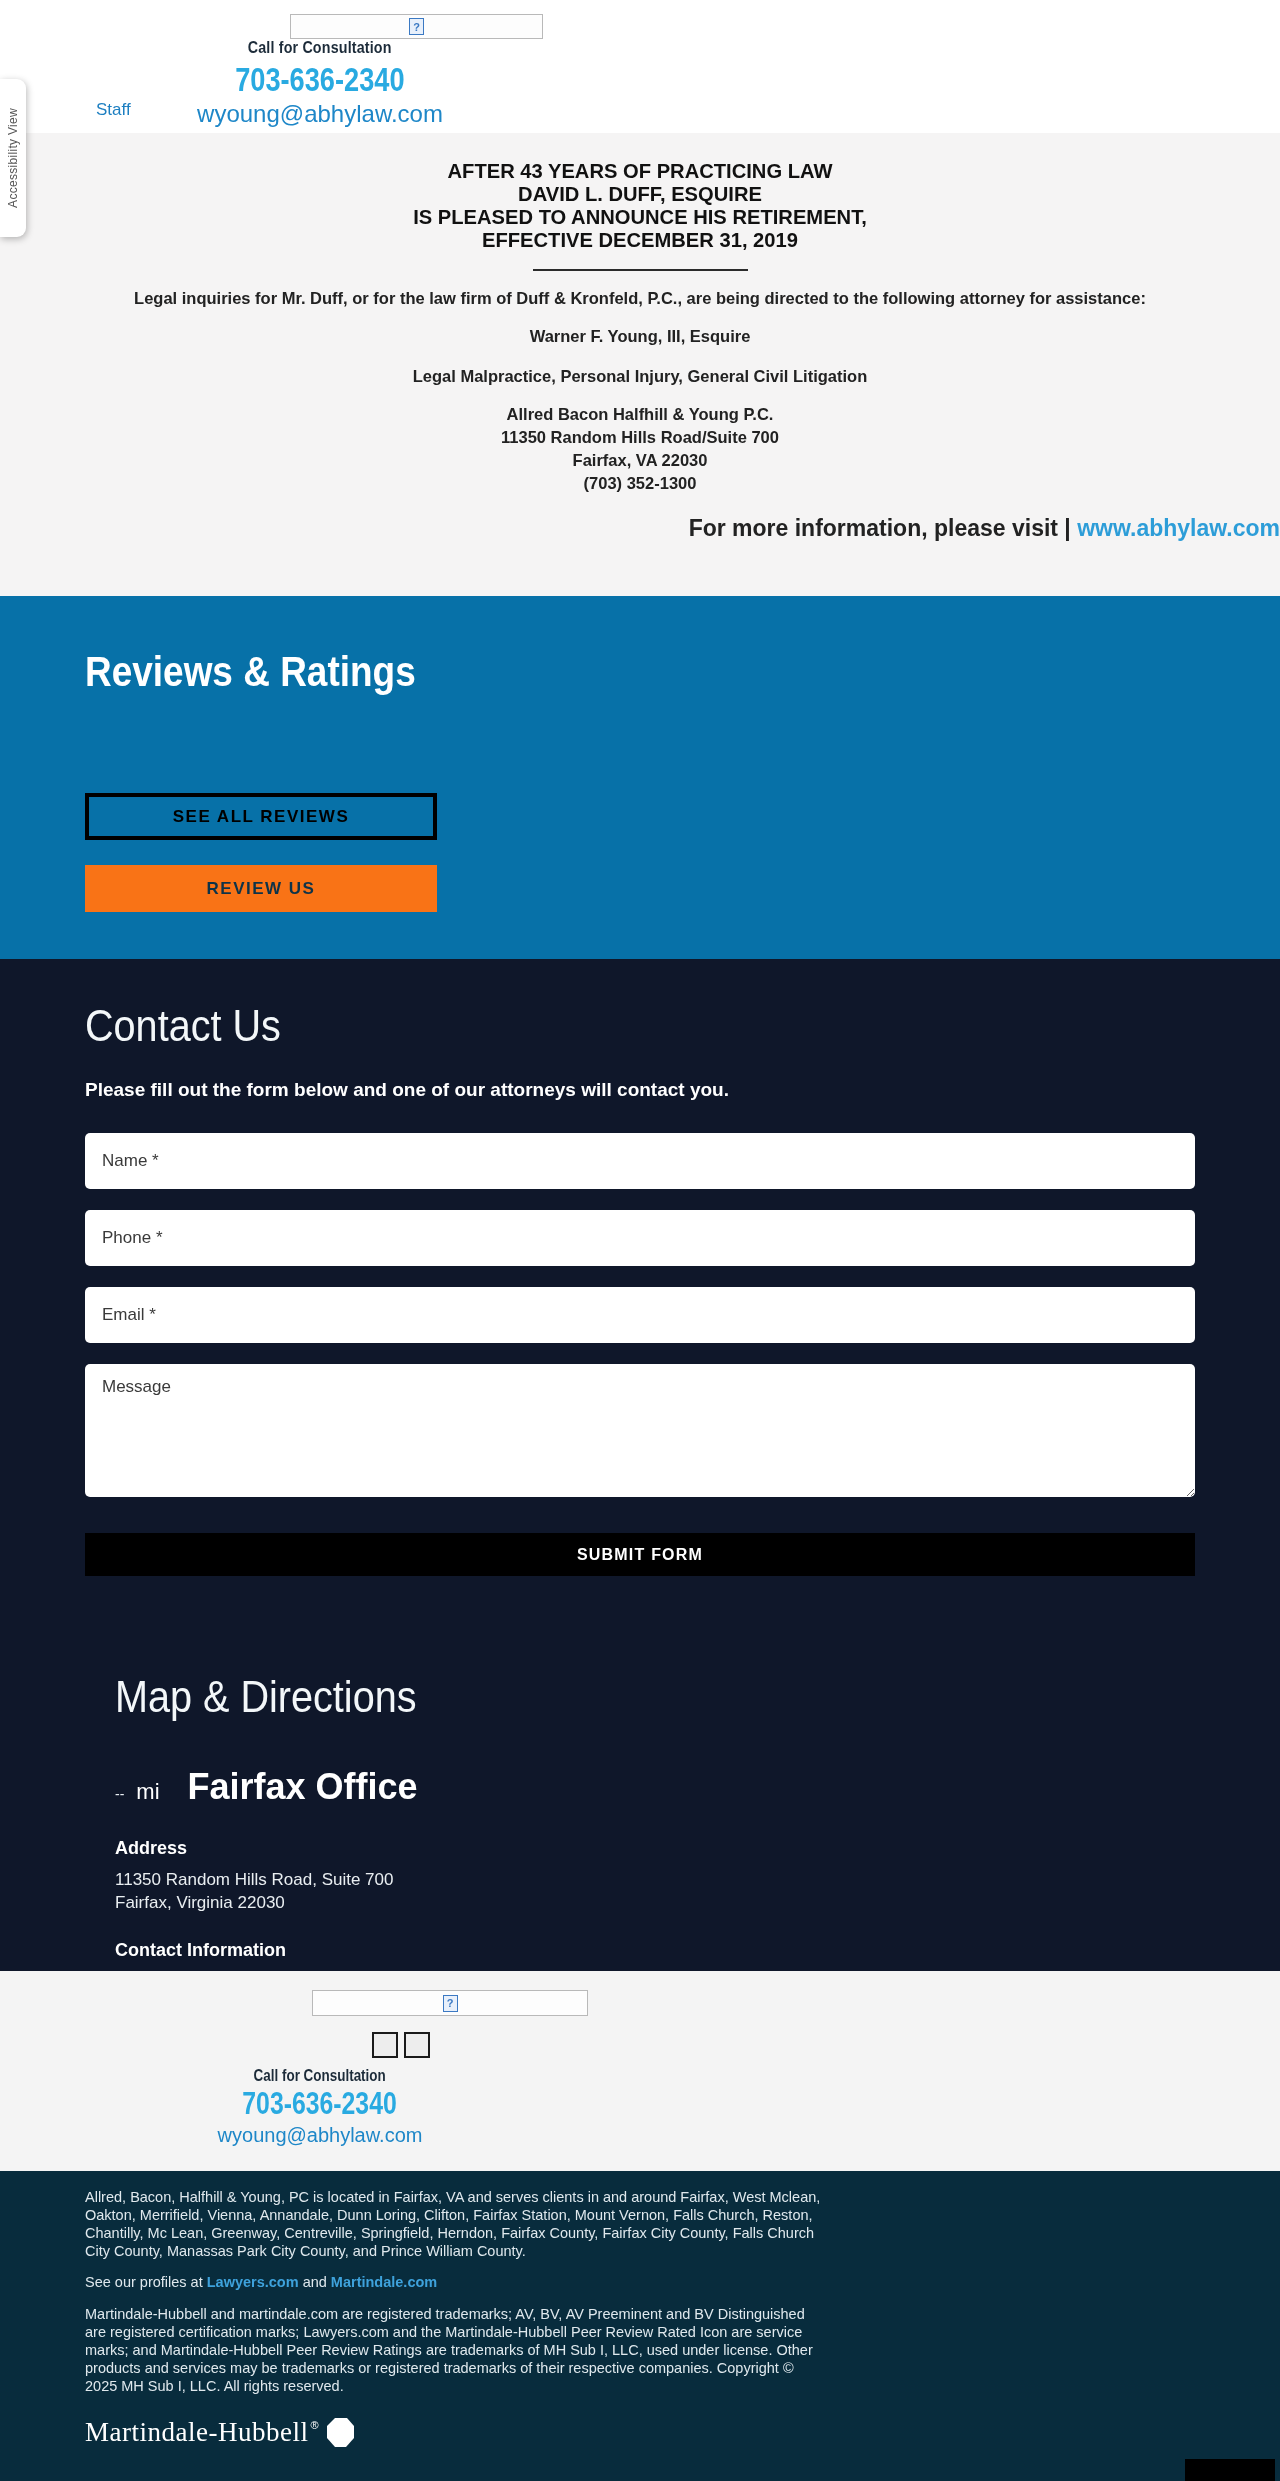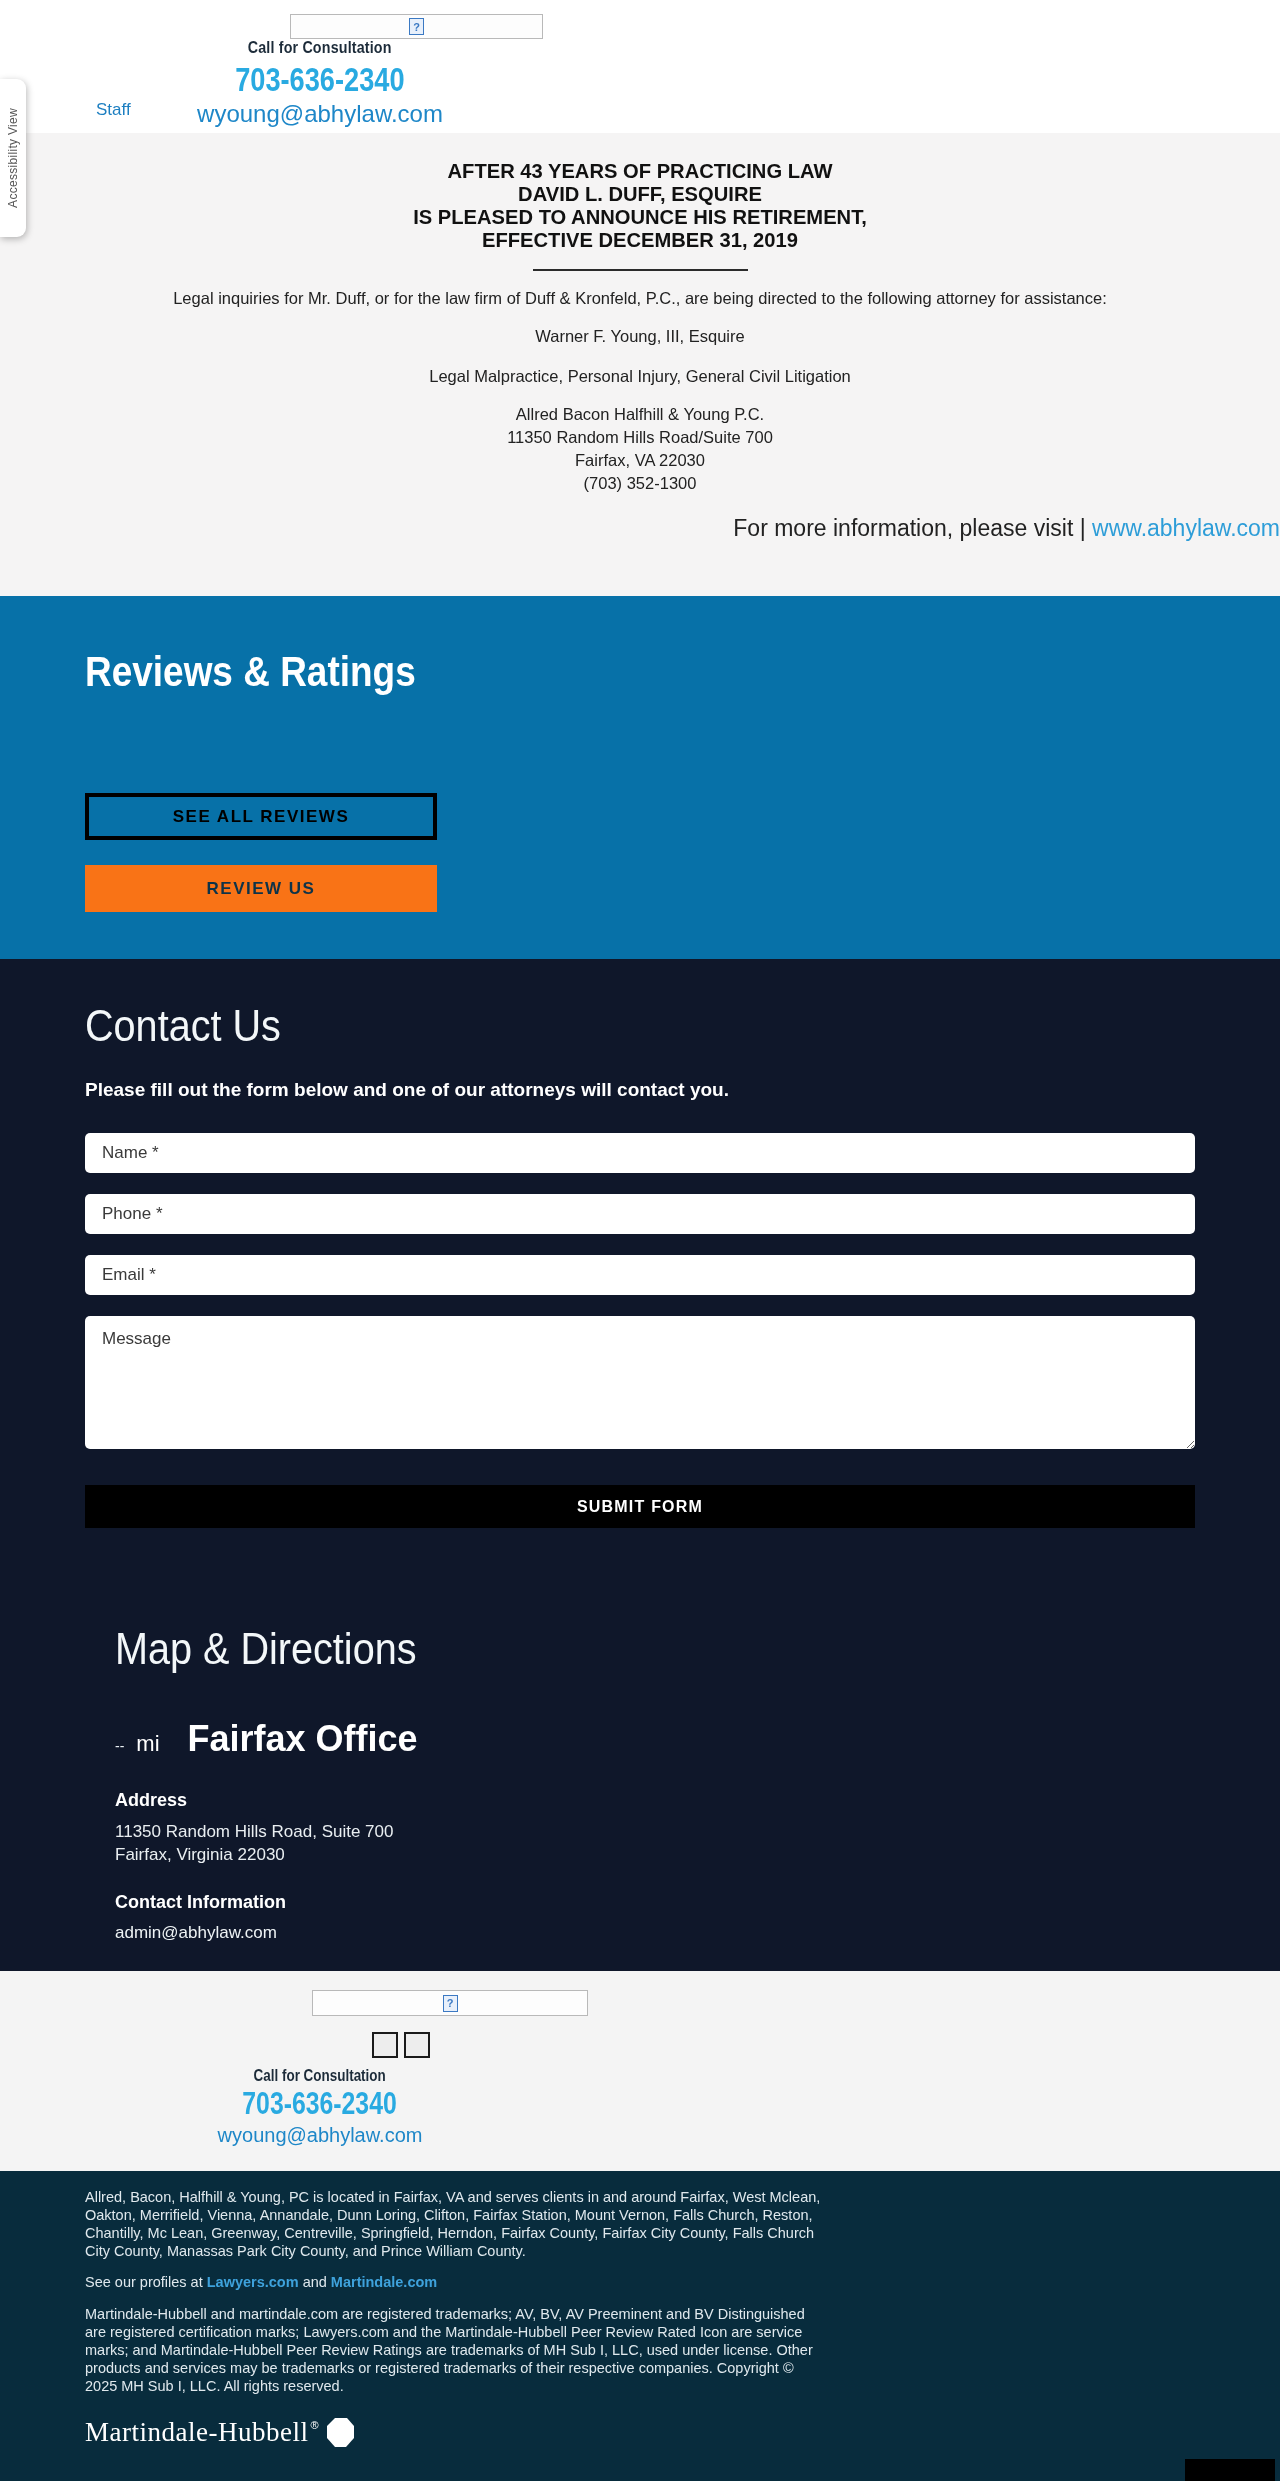--- a/index.html
+++ b/index.html
@@ -43,21 +43,21 @@
   .staff-link { position:absolute; left:96px; top:100px; font-size:17px; color:#1d7fc1; }
 
   
   .announce {
     height:463px; background:#f5f4f4; text-align:center; padding-top:26px;
     color:#1a1a1a;
   }
   .announce h1 { font-size:21px; line-height:23px; font-weight:bold; color:#111; transform:scaleX(.96); }
   .announce h1 span { display:block; }
   .divider { width:215px; border-top:2px solid #2b2b2b; margin:18px auto 0 auto; }
-  .announce p { font-size:16.5px; line-height:23px; color:#222; }
+  .announce p { font-size:16.5px; line-height:23px; color:#222;font-weight:bold; }
   .p-intro { margin:16px 110px 0 110px; }
   .p-attorney { margin-top:15px; }
   .p-practice { margin-top:17px; }
   .p-firm { margin-top:15px; }
   .p-firm span { display:block; }
   .p-more { margin-top:22px; font-size:23px !important; color:#333;text-align:right; }
   .p-more a { color:#2d9dd8; }
 
   
   .reviews { height:363px; background:#0771a8; padding:52px 0 0 85px; }
@@ -72,21 +72,21 @@
 
   
   .contact { height:1012px; background:#0f172a; padding:42px 85px 0 85px; color:#ffffff; }
   .contact h2.big { font-size:44px; font-weight:normal; transform:scaleX(.9); transform-origin:0 50%; color:#f3f7f9; }
   .contact .lead { margin-top:28px; font-size:19px; font-weight:bold; }
   .cform { margin-top:32px; }
   .cform input, .cform textarea {
     display:block; width:1110px; border:none; border-radius:5px; background:#ffffff;
     font-family:"Liberation Sans", sans-serif; font-size:17px; color:#222;
   }
-  .cform input { height:40px; padding:0 17px; margin-bottom:21px; }
+  .cform input { height:56px; padding:0 17px; margin-bottom:21px; }
   .cform input::placeholder, .cform textarea::placeholder { color:#3a3a3a; opacity:1; }
   .cform textarea { height:133px; padding:13px 17px; resize:both; margin-bottom:0; }
   .submit-btn {
     margin-top:36px; width:1110px; height:43px; background:#000000; border:none;
     color:#ffffff; font-size:16px; font-weight:bold; letter-spacing:1.2px; cursor:pointer;
     font-family:"Liberation Sans", sans-serif;
   }
   .mapsec { margin-top:96px; padding-left:30px; }
   .mapsec h2.big2 { font-size:44px; font-weight:normal; transform:scaleX(.9); transform-origin:0 50%; color:#f3f7f9; }
   .office-row { margin-top:44px; display:flex; align-items:baseline; }

